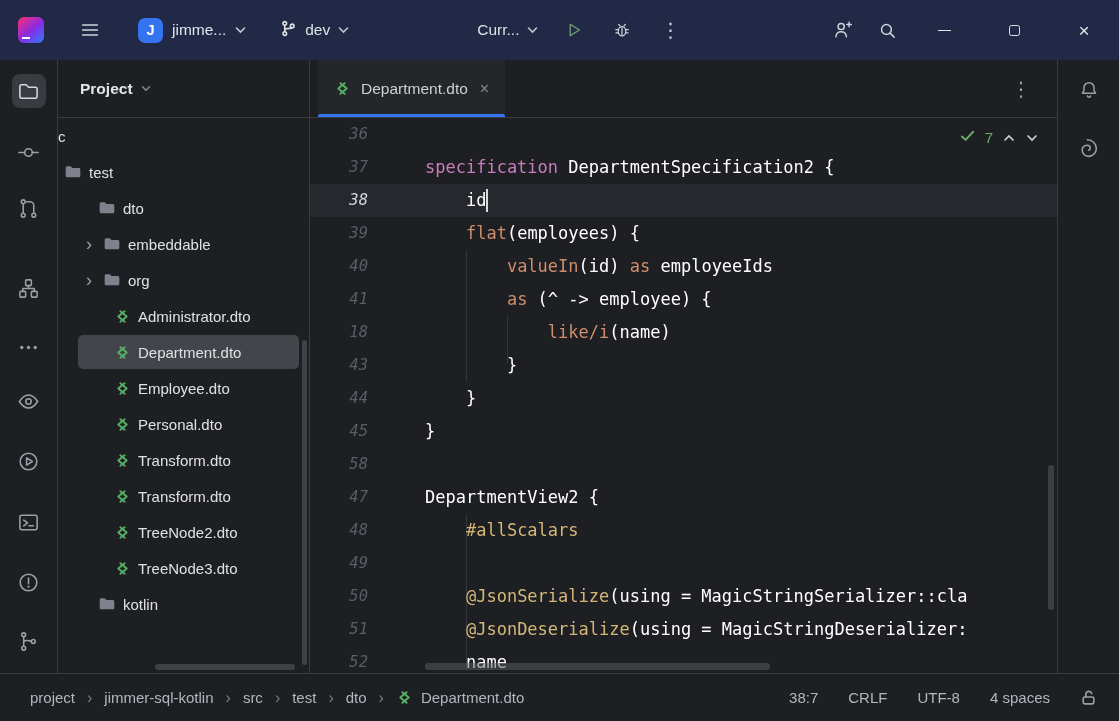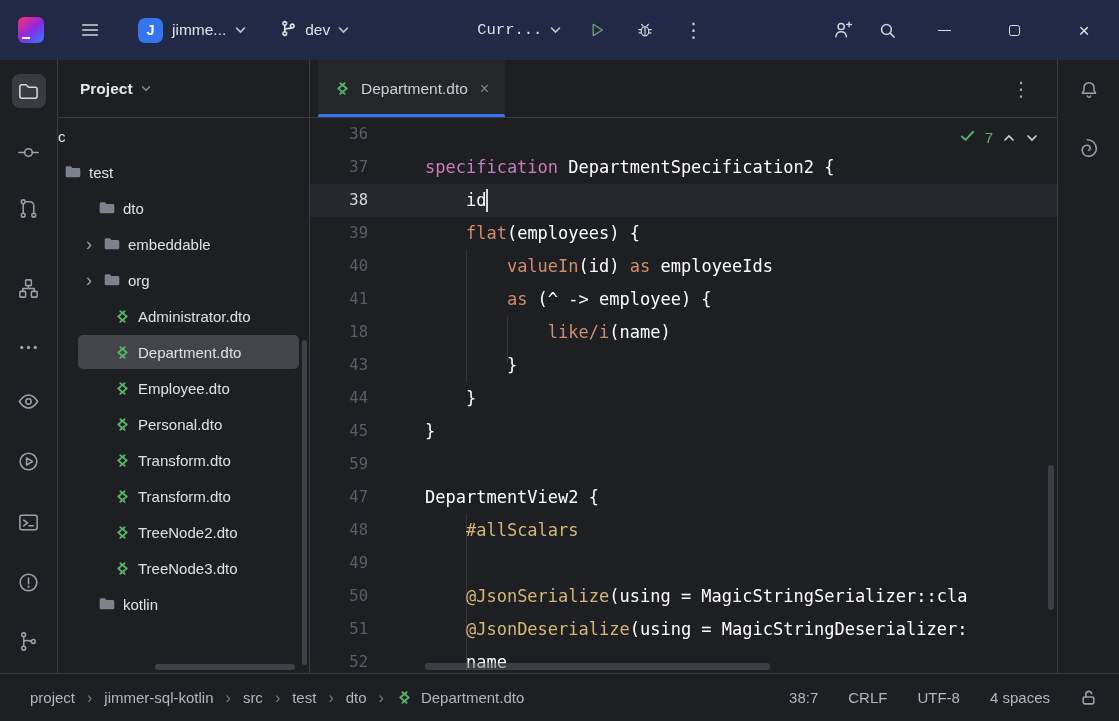--- a/index.html
+++ b/index.html
@@ -13,21 +13,21 @@
   .app-logo{width:26px;height:26px;border-radius:6px;background:linear-gradient(140deg,#fe2e6e 0%,#8a2be2 52%,#2e7bff 100%);position:relative;flex:0 0 auto;}
   .app-logo::after{content:"";position:absolute;left:4px;bottom:4px;width:8px;height:2.5px;background:#fff;}
   .tb-btn{display:flex;align-items:center;justify-content:center;background:transparent;border:none;color:#cfd3da;cursor:pointer;border-radius:8px;height:40px;}
   .tb-btn.sq{width:44px;}
   .hamburger{margin-left:24px;}
   .proj-widget{margin-left:18px;gap:9px;padding:0 8px;font-size:15.5px;color:#e3e5e9;}
   .avatar{width:25px;height:25px;border-radius:7px;background:#3574f0;color:#fff;font-size:14.5px;font-weight:700;display:flex;align-items:center;justify-content:center;}
   .branch-widget{margin-left:16px;gap:8px;padding:0 10px;font-size:15.5px;color:#dfe1e5;}
   .chev{display:inline-flex;align-items:center;opacity:.85;}
   .tb-center{display:flex;align-items:center;margin-left:108px;}
-  .runcfg{gap:8px;padding:0 10px;font-size:15.5px;color:#dfe1e5;font-family:Liberation Mono, monospace;}
+  .runcfg{gap:8px;padding:0 10px;font-size:15.5px;color:#dfe1e5;}
   .tb-center .sq{margin-left:4px;}
   .kebab{font-size:20px;line-height:1;color:#cfd3da;}
   .tb-right{margin-left:auto;display:flex;align-items:center;height:100%;}
   .winctl{width:70px;height:60px;display:flex;align-items:center;justify-content:center;background:transparent;border:none;color:#dfe1e5;cursor:pointer;}
   .min-glyph{display:block;width:13px;border-top:1.5px solid currentColor;}
   .max-glyph{display:block;width:11px;height:11px;border:1.4px solid currentColor;border-radius:2.5px;}
   .close-glyph{font-size:19px;line-height:1;}
 
   
   .main{flex:1;display:flex;min-height:0;}
@@ -55,21 +55,21 @@
   .tab-bar{height:58px;flex:0 0 58px;border-bottom:1px solid #393b40;display:flex;align-items:stretch;position:relative;}
   .tab{display:flex;align-items:center;gap:10px;padding:0 16px;margin-left:8px;position:relative;background:rgba(255,255,255,0.035);cursor:pointer;}
   .tab::after{content:"";position:absolute;left:0;right:0;bottom:0;height:3px;background:#3574f0;border-radius:2px 2px 0 0;}
   .tab-label{color:#ced0d6;font-size:15.5px;}
   .tab-close{color:#868b93;font-size:16px;margin-left:2px;line-height:1;cursor:pointer;}
   .tab-kebab{margin-left:auto;align-self:center;margin-right:26px;color:#9da1a8;font-size:20px;line-height:1;cursor:pointer;background:none;border:none;}
 
   .editor{flex:1;position:relative;overflow:hidden;background:#1e1f22;}
   .code-row{display:flex;height:33px;white-space:pre;font-family:"DejaVu Sans Mono",monospace;font-size:17px;line-height:33px;}
   .code-row.current{background:#26282e;}
-  .gutter-num{flex:0 0 115px;text-align:right;padding-right:57px;color:#5a5e66;font-size:15.5px;user-select:none;}
+  .gutter-num{flex:0 0 115px;text-align:right;padding-right:57px;color:#5a5e66;font-size:15.5px;user-select:none;font-style:italic;}
   .code-row.current .gutter-num{color:#d5d8de;}
   .code-text{position:relative;flex:1;color:#bcbec4;}
   .tk-txt{color:#ffffff;}
   .tk-kw{color:#cf8e6d;}
   .tk-soft{color:#c77dbb;}
   .tk-ann{color:#d5b778;}
   .caret{position:absolute;top:5px;height:23px;width:2px;background:#d6d9de;}
   .iguide{position:absolute;width:1px;background:#33363b;z-index:0;}
   .inspect{position:absolute;top:9px;right:18px;display:flex;align-items:center;gap:9px;z-index:4;cursor:pointer;}
   .ins-count{color:#6aab73;font-size:15px;}
@@ -436,21 +436,21 @@
             <div class="code-row"><span class="gutter-num">36</span><span class="code-text"></span></div>
             <div class="code-row"><span class="gutter-num">37</span><span class="code-text"><span class="tk-soft">specification</span><span class="tk-txt"> DepartmentSpecification2 {</span></span></div>
             <div class="code-row current"><span class="gutter-num">38</span><span class="code-text"><span class="tk-txt">    id</span><span class="caret" style="left: 6ch;"></span></span></div>
             <div class="code-row"><span class="gutter-num">39</span><span class="code-text"><span class="tk-txt">    </span><span class="tk-kw">flat</span><span class="tk-txt">(employees) {</span></span></div>
             <div class="code-row"><span class="gutter-num">40</span><span class="code-text"><span class="tk-txt">        </span><span class="tk-kw">valueIn</span><span class="tk-txt">(id) </span><span class="tk-kw">as</span><span class="tk-txt"> employeeIds</span></span></div>
             <div class="code-row"><span class="gutter-num">41</span><span class="code-text"><span class="tk-txt">        </span><span class="tk-kw">as</span><span class="tk-txt"> (^ -&gt; employee) {</span></span></div>
             <div class="code-row"><span class="gutter-num">18</span><span class="code-text"><span class="tk-txt">            </span><span class="tk-kw">like/i</span><span class="tk-txt">(name)</span></span></div>
             <div class="code-row"><span class="gutter-num">43</span><span class="code-text"><span class="tk-txt">        }</span></span></div>
             <div class="code-row"><span class="gutter-num">44</span><span class="code-text"><span class="tk-txt">    }</span></span></div>
             <div class="code-row"><span class="gutter-num">45</span><span class="code-text"><span class="tk-txt">}</span></span></div>
-            <div class="code-row"><span class="gutter-num">59</span><span class="code-text"></span></div>
+            <div class="code-row"><span class="gutter-num">58</span><span class="code-text"></span></div>
             <div class="code-row"><span class="gutter-num">47</span><span class="code-text"><span class="tk-txt">DepartmentView2 {</span></span></div>
             <div class="code-row"><span class="gutter-num">48</span><span class="code-text"><span class="tk-txt">    </span><span class="tk-ann">#allScalars</span></span></div>
             <div class="code-row"><span class="gutter-num">49</span><span class="code-text"></span></div>
             <div class="code-row"><span class="gutter-num">50</span><span class="code-text"><span class="tk-txt">    </span><span class="tk-ann">@JsonSerialize</span><span class="tk-txt">(using = MagicStringSerializer::cla</span></span></div>
             <div class="code-row"><span class="gutter-num">51</span><span class="code-text"><span class="tk-txt">    </span><span class="tk-ann">@JsonDeserialize</span><span class="tk-txt">(using = MagicStringDeserializer:</span></span></div>
             <div class="code-row"><span class="gutter-num">52</span><span class="code-text"><span class="tk-txt">    name</span></span></div>
           </div>
 
         <div class="inspect">
           <span><svg width="17" height="17" viewBox="0 0 18 18" fill="none" stroke="#5fad65" stroke-width="2.1" stroke-linecap="round" stroke-linejoin="round">

